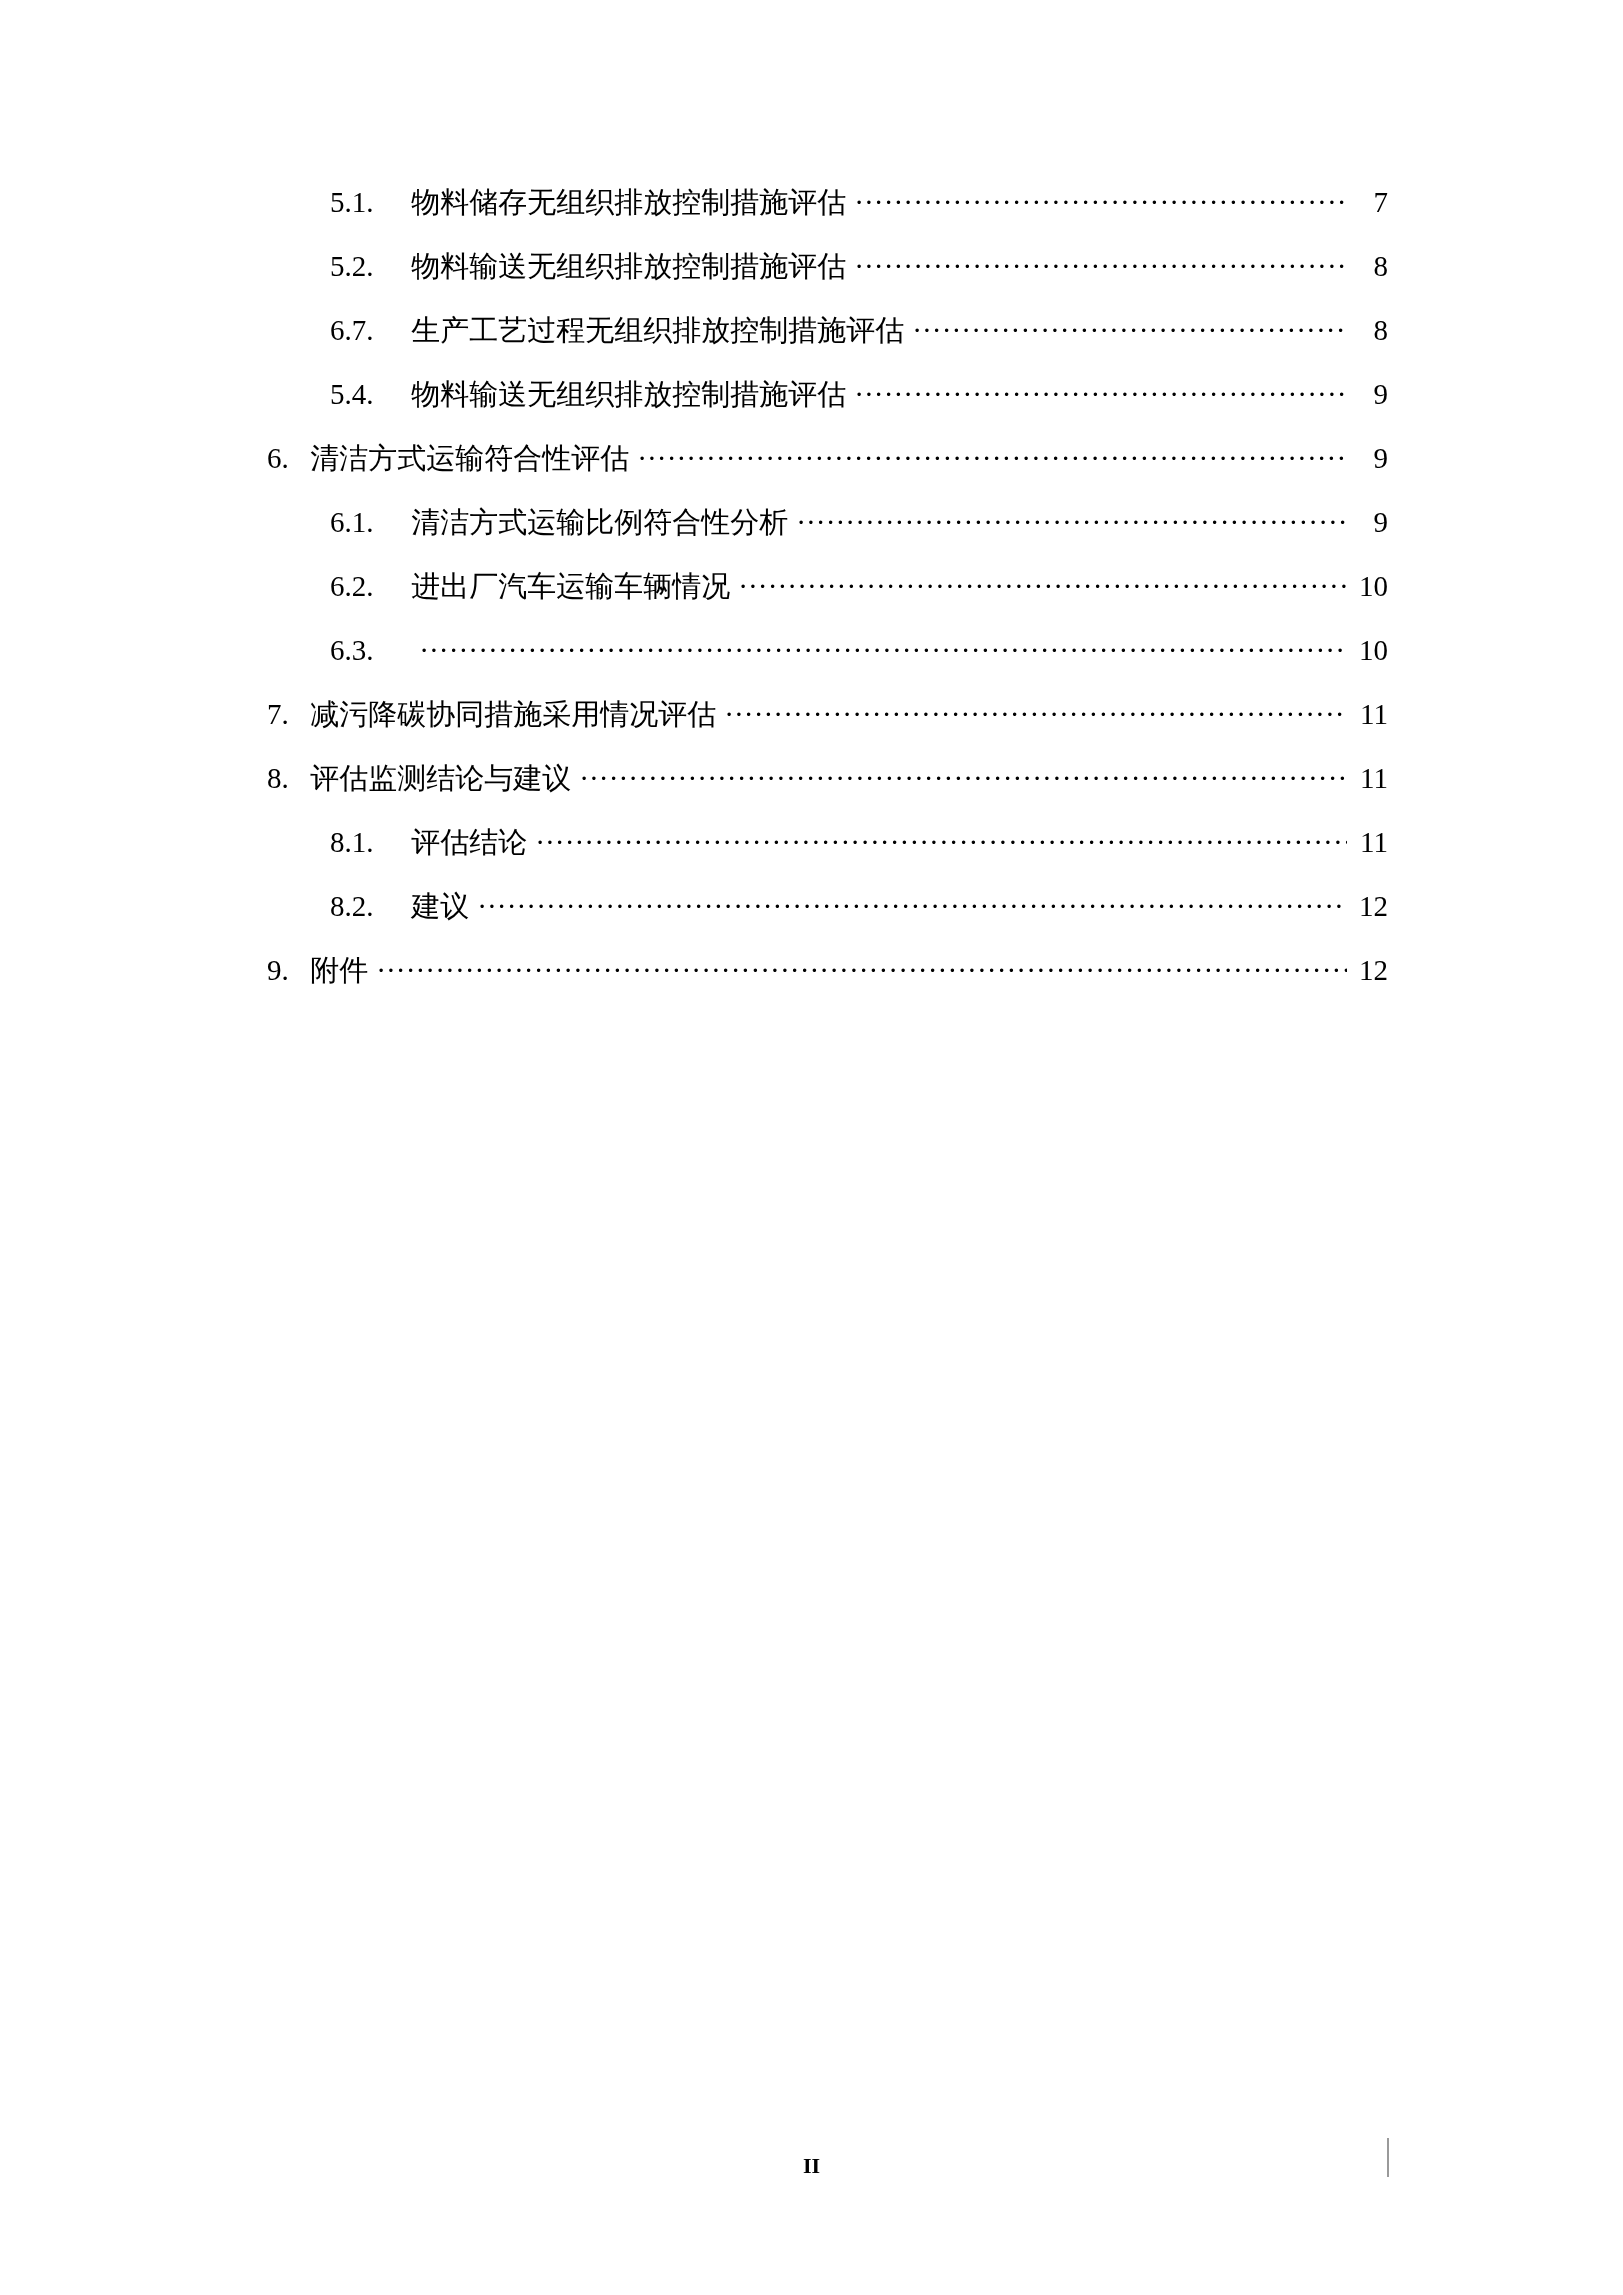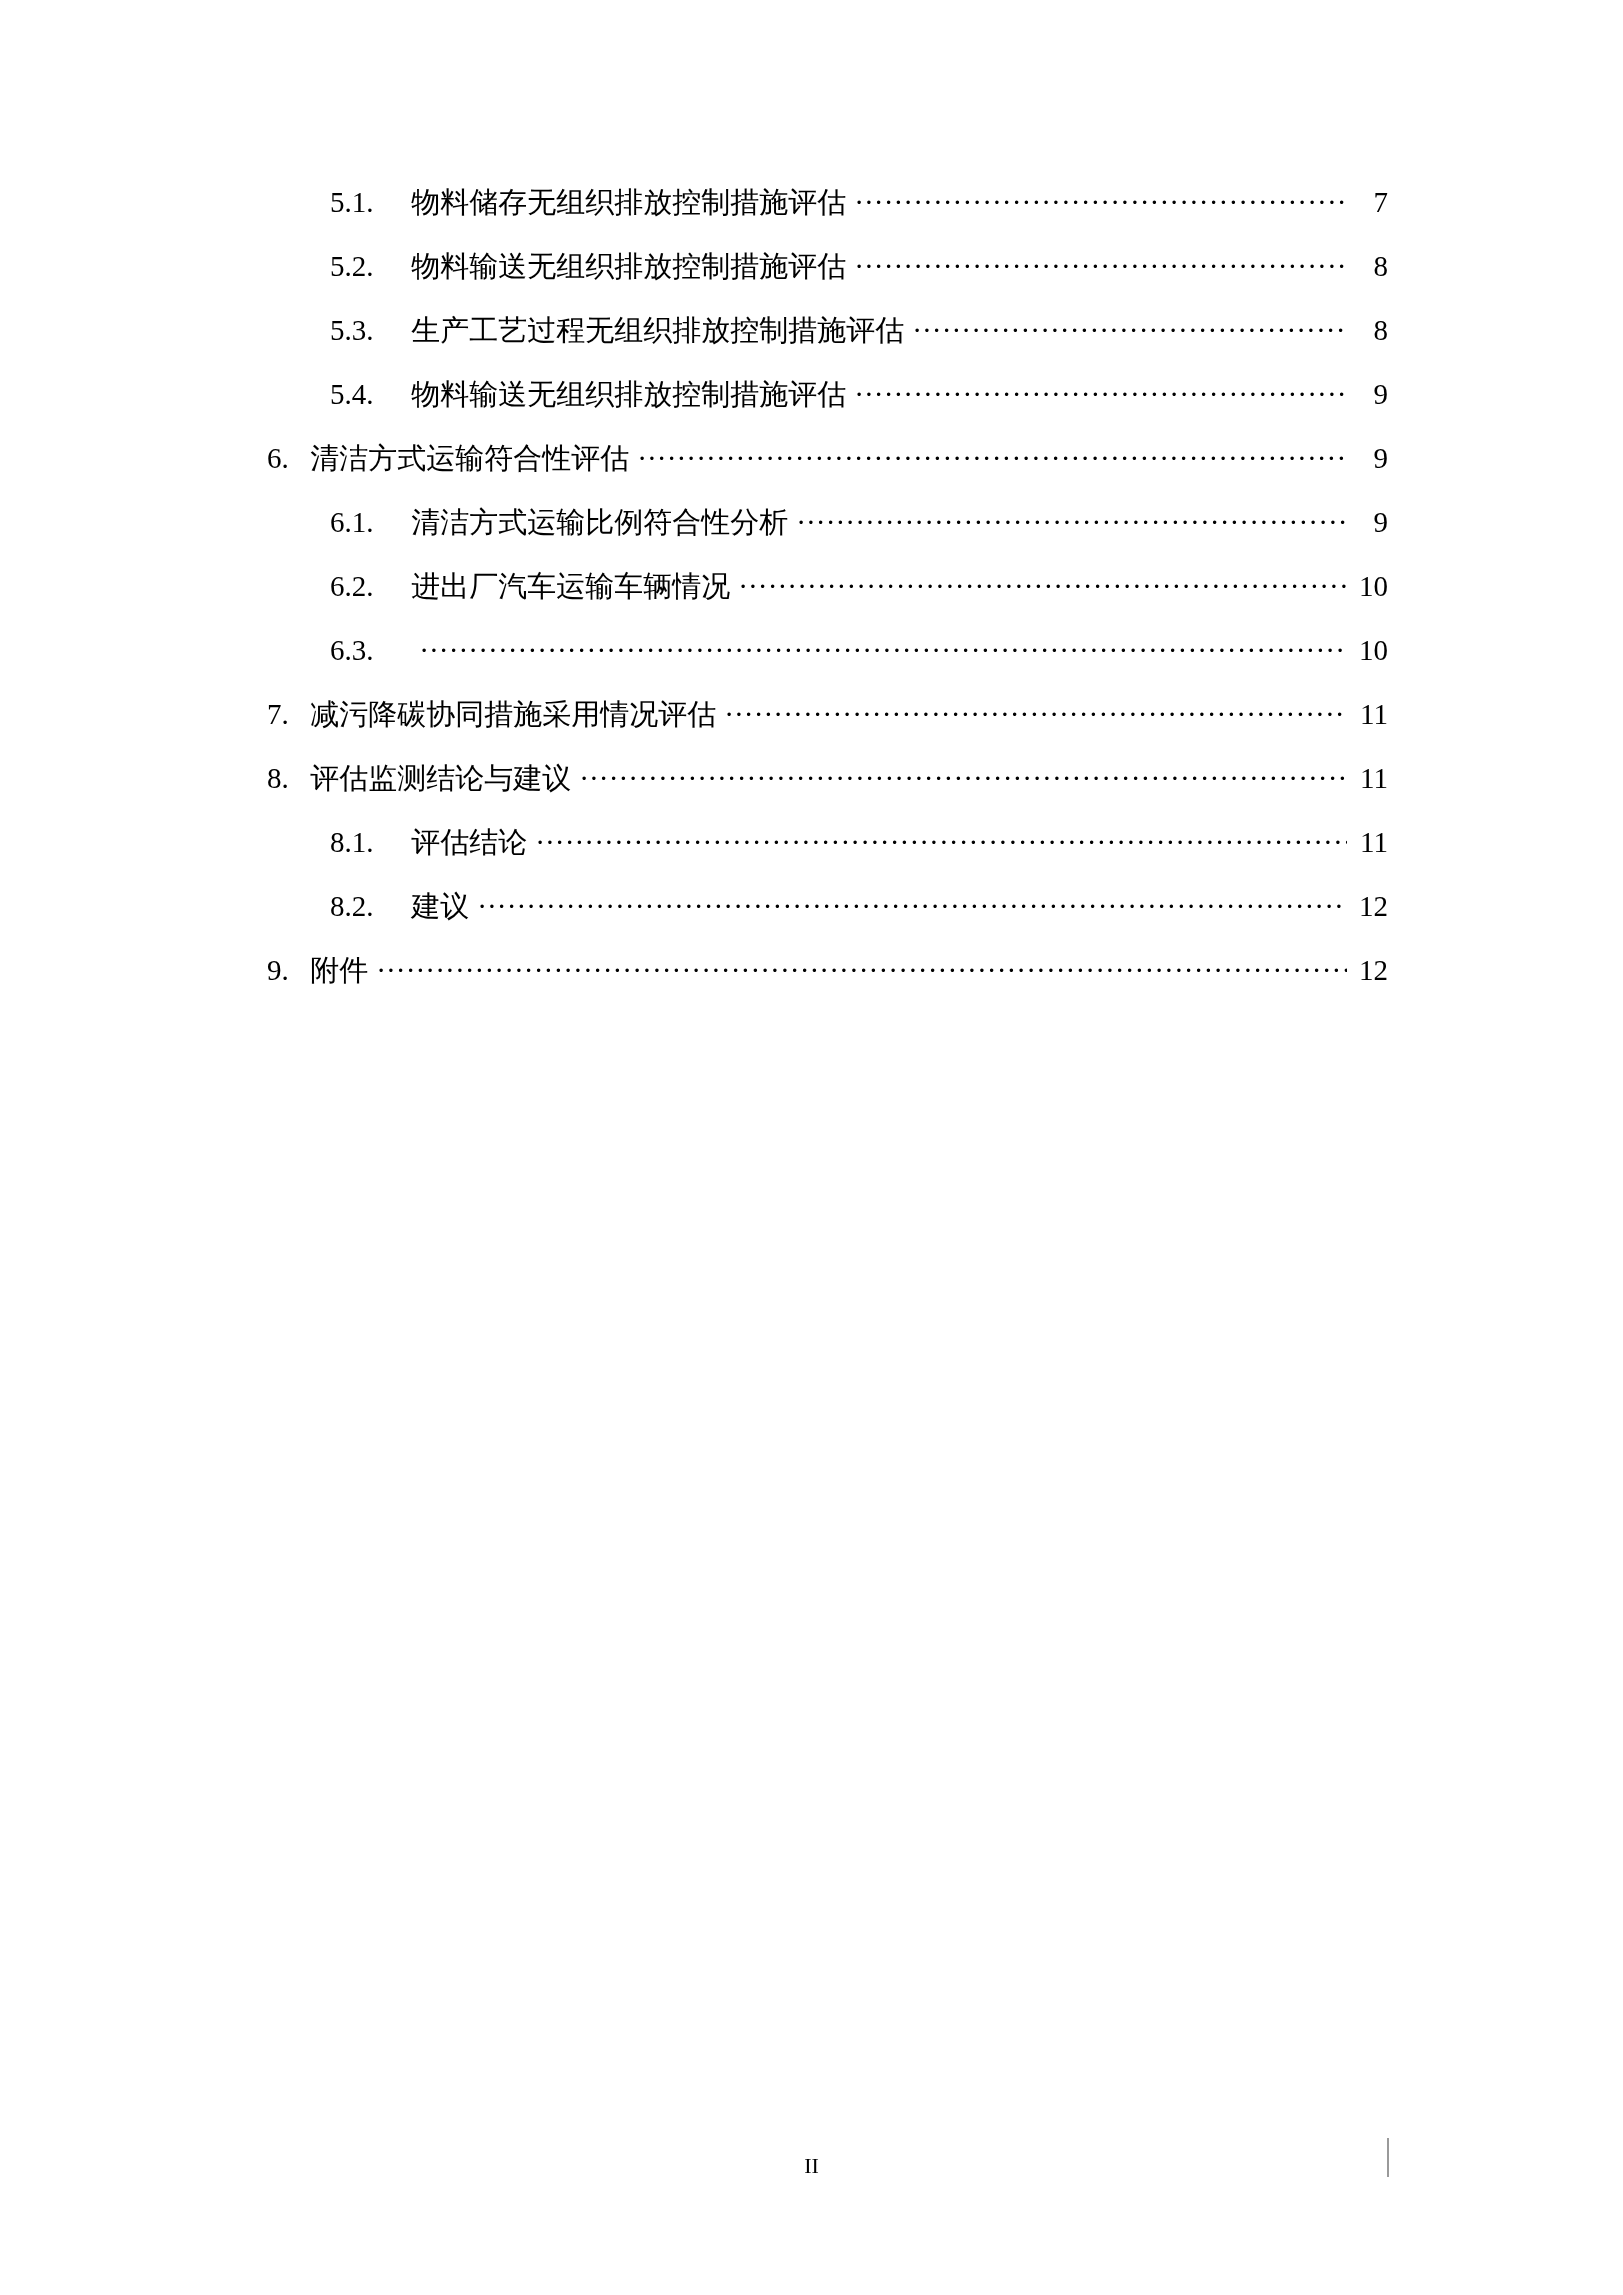--- a/index.html
+++ b/index.html
@@ -82,20 +82,21 @@
   }
 
   .footer-page {
     position: absolute;
     left: 0;
     top: 2153px;
     width: 1623px;
     text-align: center;
     font-size: 22px;
     font-family: "Liberation Serif", "DejaVu Serif", serif;
+    font-weight: bold;
   }
 
   .edge-mark {
     position: absolute;
     left: 1387px;
     top: 2138px;
     width: 2px;
     height: 39px;
     background: #9a9a9a;
   }
@@ -112,21 +113,21 @@
         <span class="dots"></span>
         <span class="pg">7</span>
       </div>
       <div class="toc-entry lvl2">
         <span class="num">5.2.</span>
         <span class="title">物料输送无组织排放控制措施评估</span>
         <span class="dots"></span>
         <span class="pg">8</span>
       </div>
       <div class="toc-entry lvl2">
-        <span class="num">5.3.</span>
+        <span class="num">6.7.</span>
         <span class="title">生产工艺过程无组织排放控制措施评估</span>
         <span class="dots"></span>
         <span class="pg">8</span>
       </div>
       <div class="toc-entry lvl2">
         <span class="num">5.4.</span>
         <span class="title">物料输送无组织排放控制措施评估</span>
         <span class="dots"></span>
         <span class="pg">9</span>
       </div>

